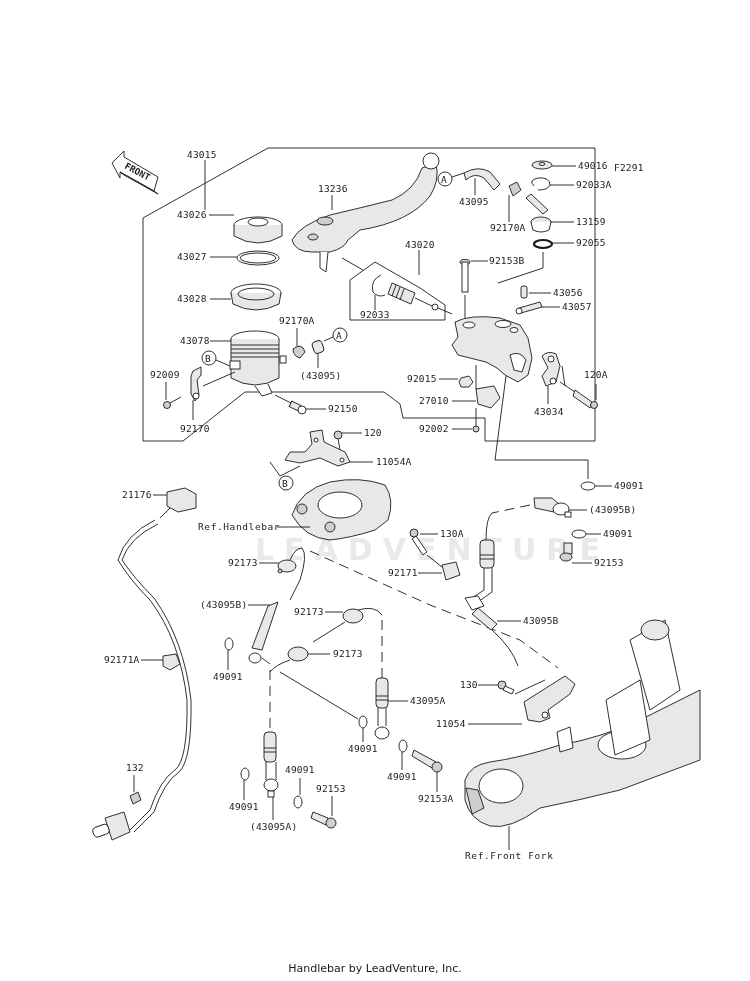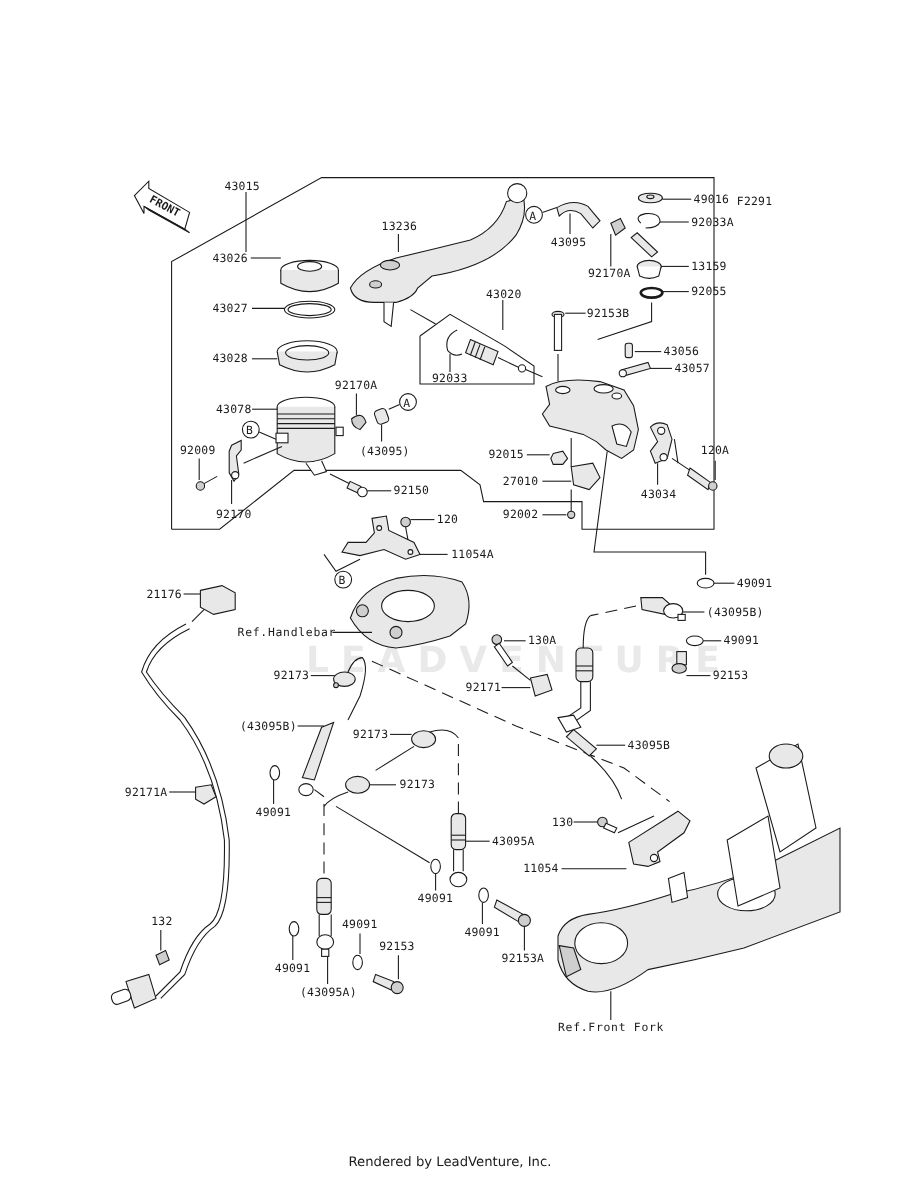--- a/index.html
+++ b/index.html
@@ -454,13 +454,13 @@
     <ellipse cx="655" cy="630" rx="14" ry="10" class="partg"></ellipse>
     <ellipse cx="622" cy="745" rx="24" ry="14" class="part"></ellipse>
     <path d="M606,700 L640,680 L650,740 L615,755 Z" class="part"></path>
     <path d="M557,732 L570,727 L573,748 L560,752 Z" class="part"></path>
   </g>
   <line class="ln" x1="509" y1="826" x2="509" y2="850"></line>
   <text class="ref" x="465" y="859">Ref.Front Fork</text>
 
 </svg>
 
-<div id="footer">Rendered by LeadVenture, Inc.</div>
+<div id="footer">Handlebar by LeadVenture, Inc.</div>
 
 </body></html>

